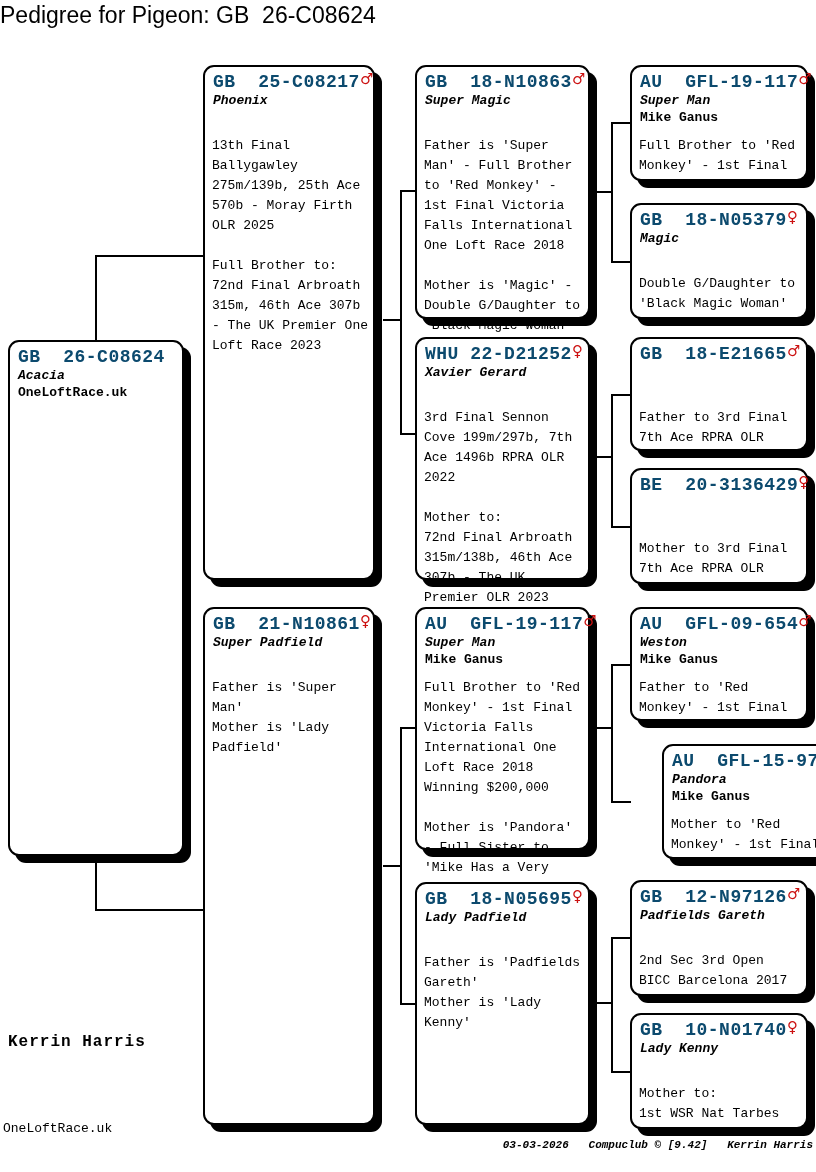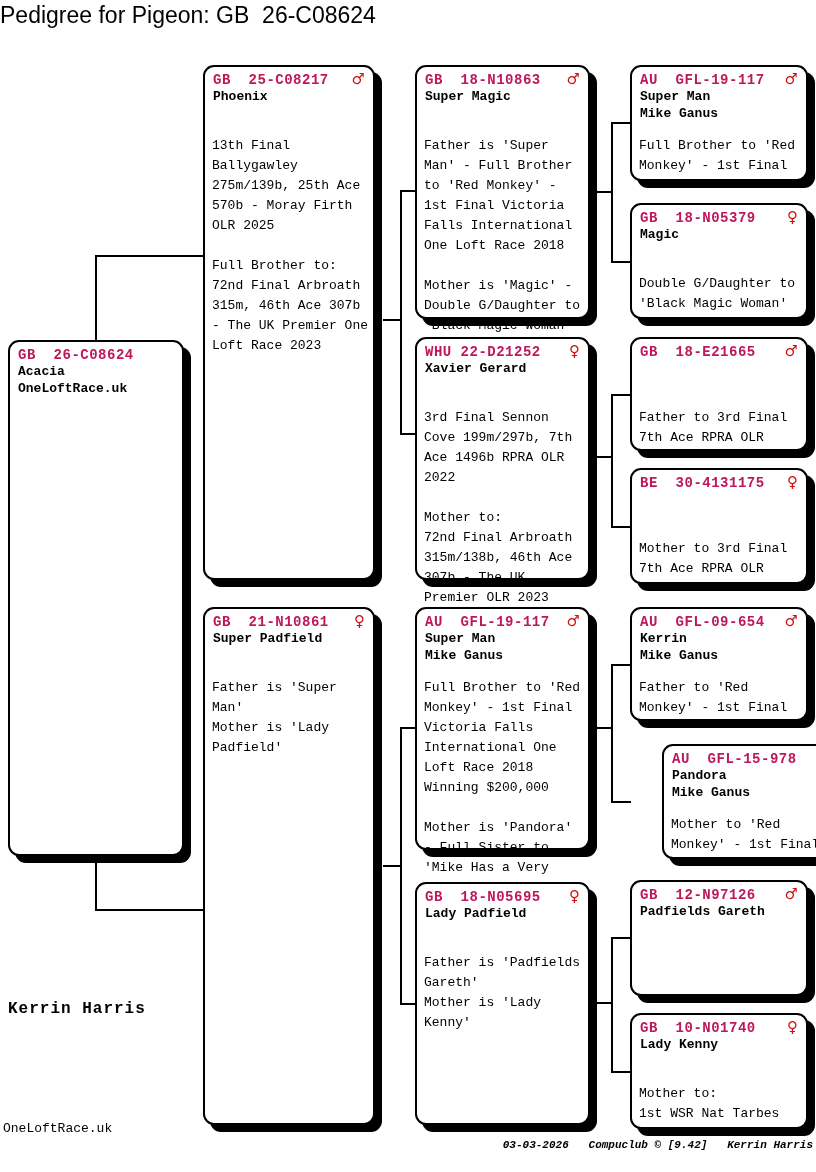--- a/index.html
+++ b/index.html
@@ -9,29 +9,29 @@
   .title{position:absolute;top:2px;left:0;width:816px;text-align:left;
          font-family:"Liberation Sans", sans-serif;font-size:23px;white-space:pre;}
 
   
   .ln{position:absolute;background:#000;}
 
   
   .box{position:absolute;background:#fff;border:2px solid #000;border-radius:11px;
        box-shadow:7px 7px 0 #000;box-sizing:border-box;padding:5px 4px 0 8px;}
   .ring-row{display:flex;justify-content:space-between;align-items:flex-start;}
-  .ring{color:#be185d;font-weight:bold;font-size:14px;white-space:pre;letter-spacing:0.5px;}
+  .ring{color:#0c4a6e;font-weight:bold;font-size:18px;white-space:pre;letter-spacing:0.5px;}
   .sex{color:#cc1111;font-family:"DejaVu Sans", sans-serif;font-size:15px;font-weight:bold;
        line-height:14px;padding-right:4px;}
-  .name{font-weight:bold;font-size:13px;line-height:17px;white-space:pre;}
+  .name{font-style:italic;font-weight:bold;font-size:13px;line-height:17px;white-space:pre;}
   .extra{font-weight:bold;font-size:13px;line-height:17px;white-space:pre;}
   .body{position:absolute;top:69px;left:7px;right:2px;font-size:13px;line-height:20px;
         white-space:pre-wrap;}
 
-  .breeder{position:absolute;left:8px;top:1000px;font-size:16px;font-weight:bold;
+  .breeder{position:absolute;left:8px;top:1033px;font-size:16px;font-weight:bold;
            letter-spacing:1px;white-space:pre;}
   .loft{position:absolute;left:3px;top:1121px;font-size:13px;white-space:pre;}
   .footer{position:absolute;right:3px;top:1139px;font-size:11px;font-style:italic;
           font-weight:bold;white-space:pre;}
 </style>
 </head>
 <body>
 
 <div class="title">Pedigree for Pigeon: GB  26-C08624</div>
 
@@ -214,35 +214,35 @@
       <span class="sex">♂</span>
     </div>
   <div class="name"></div>
   <div class="extra"></div>
   <div class="body">Father to 3rd Final
 7th Ace RPRA OLR</div>
 </div>
 
 <div class="box" style="left:630px;top:468px;width:178px;height:116px">
   <div class="ring-row">
-      <span class="ring">BE  30-4131175</span>
+      <span class="ring">BE  20-3136429</span>
       <span class="sex">♀</span>
     </div>
   <div class="name"></div>
   <div class="extra"></div>
   <div class="body">Mother to 3rd Final
 7th Ace RPRA OLR</div>
 </div>
 
 <div class="box" style="left:630px;top:607px;width:178px;height:114px">
   <div class="ring-row">
       <span class="ring">AU  GFL-09-654</span>
       <span class="sex">♂</span>
     </div>
-  <div class="name">Kerrin</div>
+  <div class="name">Weston</div>
   <div class="extra">Mike Ganus</div>
   <div class="body">Father to 'Red
 Monkey' - 1st Final</div>
 </div>
 
 <div class="box" style="left:662px;top:744px;width:178px;height:115px">
   <div class="ring-row">
       <span class="ring">AU  GFL-15-978</span>
       <span class="sex">♀</span>
     </div>
@@ -252,20 +252,22 @@
 Monkey' - 1st Final</div>
 </div>
 
 <div class="box" style="left:630px;top:880px;width:178px;height:116px">
   <div class="ring-row">
       <span class="ring">GB  12-N97126</span>
       <span class="sex">♂</span>
     </div>
   <div class="name">Padfields Gareth</div>
   <div class="extra"></div>
+  <div class="body">2nd Sec 3rd Open
+BICC Barcelona 2017</div>
 </div>
 
 <div class="box" style="left:630px;top:1013px;width:178px;height:116px">
   <div class="ring-row">
       <span class="ring">GB  10-N01740</span>
       <span class="sex">♀</span>
     </div>
   <div class="name">Lady Kenny</div>
   <div class="extra"></div>
   <div class="body">Mother to:

